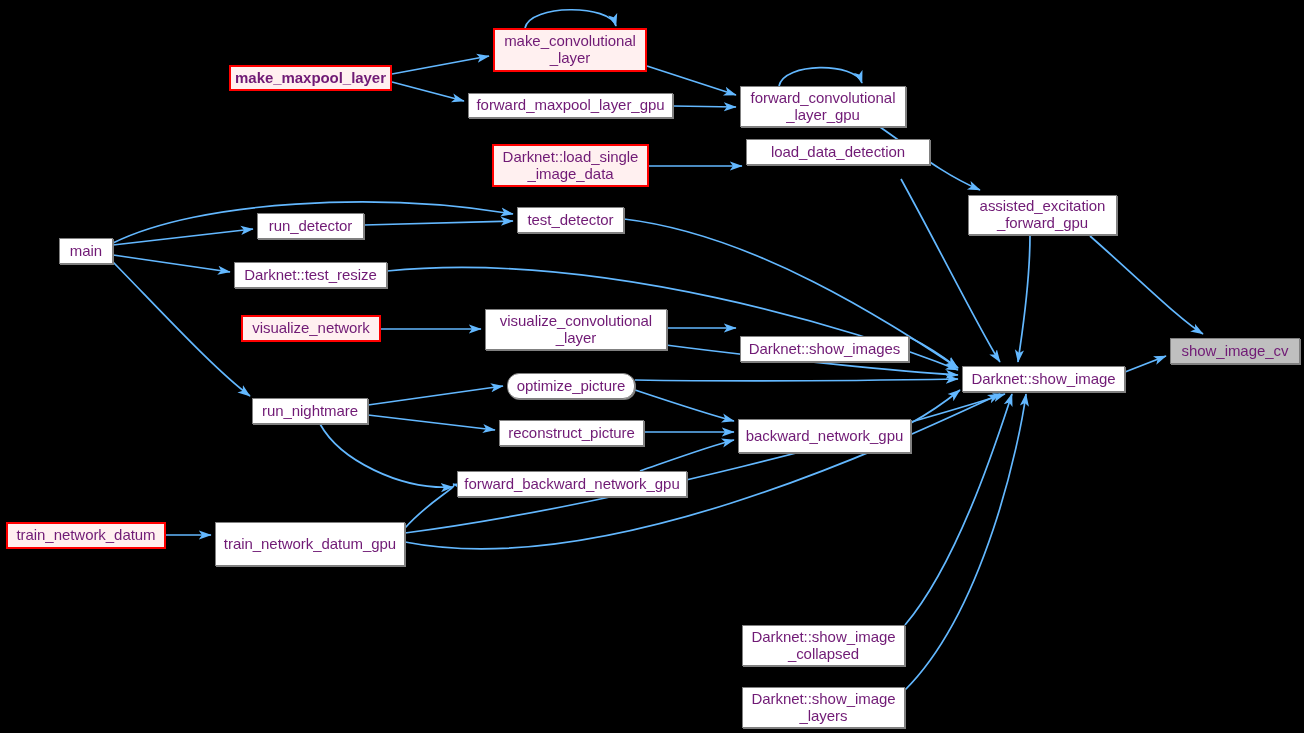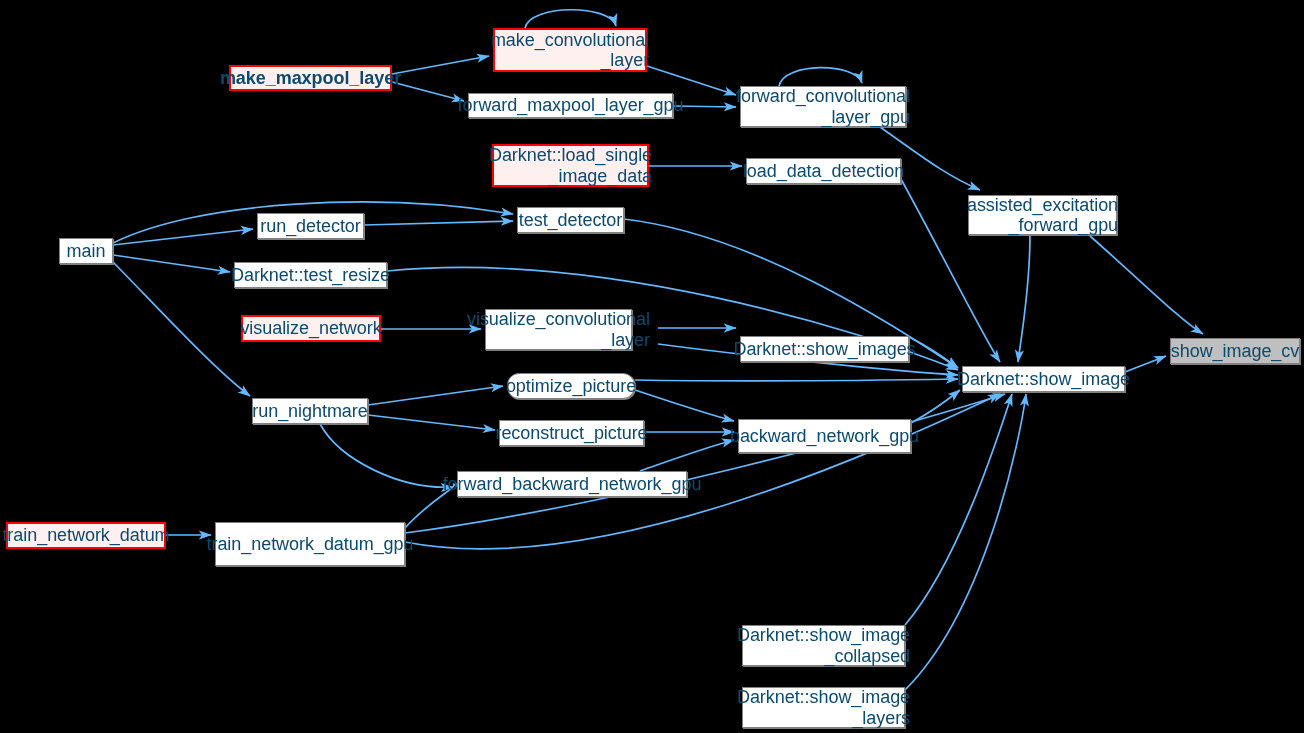--- a/index.html
+++ b/index.html
@@ -21,24 +21,24 @@
     top: 0;
     width: 1304px;
     height: 733px;
   }
   .node {
     position: absolute;
     box-sizing: border-box;
     display: flex;
     align-items: center;
     justify-content: center;
-    text-align: right;
+    text-align: center;
     line-height: 1.12;
-    color: #0c4a6e;
-    font-size: 18px;
+    color: #701a75;
+    font-size: 15px;
     letter-spacing: -0.05px;
     white-space: pre-line;
     z-index: 5;
   }
   .node.normal {
     background: #ffffff;
     border: 1px solid #808080;
     box-shadow: 1px 1px 0 0 #808080;
   }
   .node.highlight {
@@ -103,29 +103,29 @@
   </svg>
   <div id="node-layer">
       <div class="node highlight" style="left: 493px; top: 28px; width: 154px; height: 44px;">make_convolutional
 _layer</div>
       <div class="node highlight" style="left: 229px; top: 65px; width: 163px; height: 26px; font-weight: bold;">make_maxpool_layer</div>
       <div class="node normal" style="left: 468px; top: 93px; width: 205px; height: 25px;">forward_maxpool_layer_gpu</div>
       <div class="node normal" style="left: 740px; top: 86px; width: 166px; height: 41px;">forward_convolutional
 _layer_gpu</div>
       <div class="node highlight" style="left: 492px; top: 144px; width: 157px; height: 43px;">Darknet::load_single
 _image_data</div>
-      <div class="node normal" style="left: 746px; top: 158px; width: 155px; height: 26px;">load_data_detection</div>
+      <div class="node normal" style="left: 746px; top: 139px; width: 184px; height: 26px;">load_data_detection</div>
       <div class="node normal" style="left: 968px; top: 195px; width: 149px; height: 40px;">assisted_excitation
 _forward_gpu</div>
       <div class="node normal" style="left: 59px; top: 238px; width: 54px; height: 26px;">main</div>
       <div class="node normal" style="left: 257px; top: 213px; width: 107px; height: 26px;">run_detector</div>
       <div class="node normal" style="left: 517px; top: 207px; width: 107px; height: 26px;">test_detector</div>
       <div class="node normal" style="left: 234px; top: 262px; width: 153px; height: 26px;">Darknet::test_resize</div>
       <div class="node highlight" style="left: 241px; top: 315px; width: 140px; height: 27px;">visualize_network</div>
-      <div class="node normal" style="left: 485px; top: 309px; width: 147px; height: 41px;">visualize_convolutional
+      <div class="node normal" style="left: 485px; top: 309px; width: 182px; height: 41px;">visualize_convolutional
 _layer</div>
       <div class="node normal" style="left: 740px; top: 316px; width: 169px; height: 26px; margin-top: 20px;">Darknet::show_images</div>
       <div class="node current" style="left: 1170px; top: 338px; width: 130px; height: 26px;">show_image_cv</div>
       <div class="node normal" style="left: 962px; top: 366px; width: 163px; height: 26px;">Darknet::show_image</div>
       <div class="node normal" style="left: 507px; top: 373px; width: 128px; height: 26px; border-radius: 12px;">optimize_picture</div>
       <div class="node normal" style="left: 252px; top: 398px; width: 116px; height: 26px;">run_nightmare</div>
       <div class="node normal" style="left: 499px; top: 420px; width: 145px; height: 26px;">reconstruct_picture</div>
       <div class="node normal" style="left: 738px; top: 419px; width: 173px; height: 34px;">backward_network_gpu</div>
       <div class="node normal" style="left: 457px; top: 471px; width: 230px; height: 26px;">forward_backward_network_gpu</div>
       <div class="node highlight" style="left: 6px; top: 522px; width: 160px; height: 27px;">train_network_datum</div>

